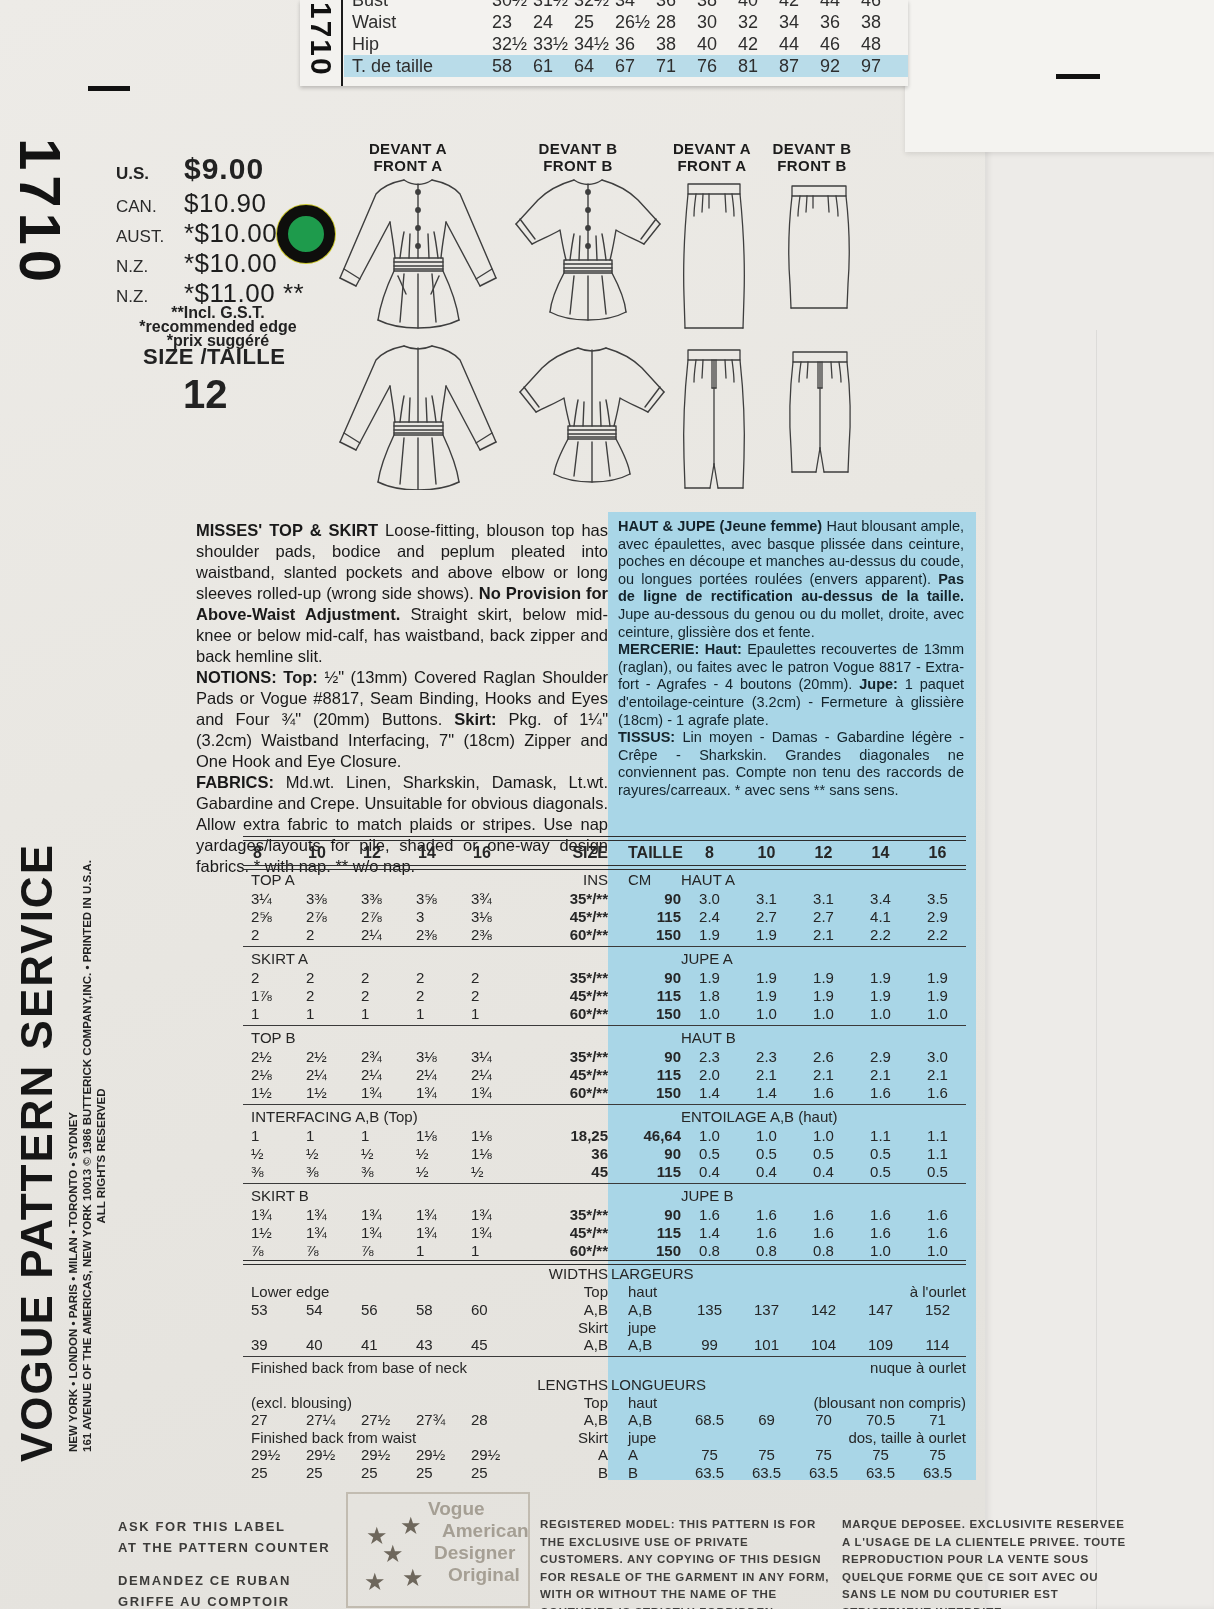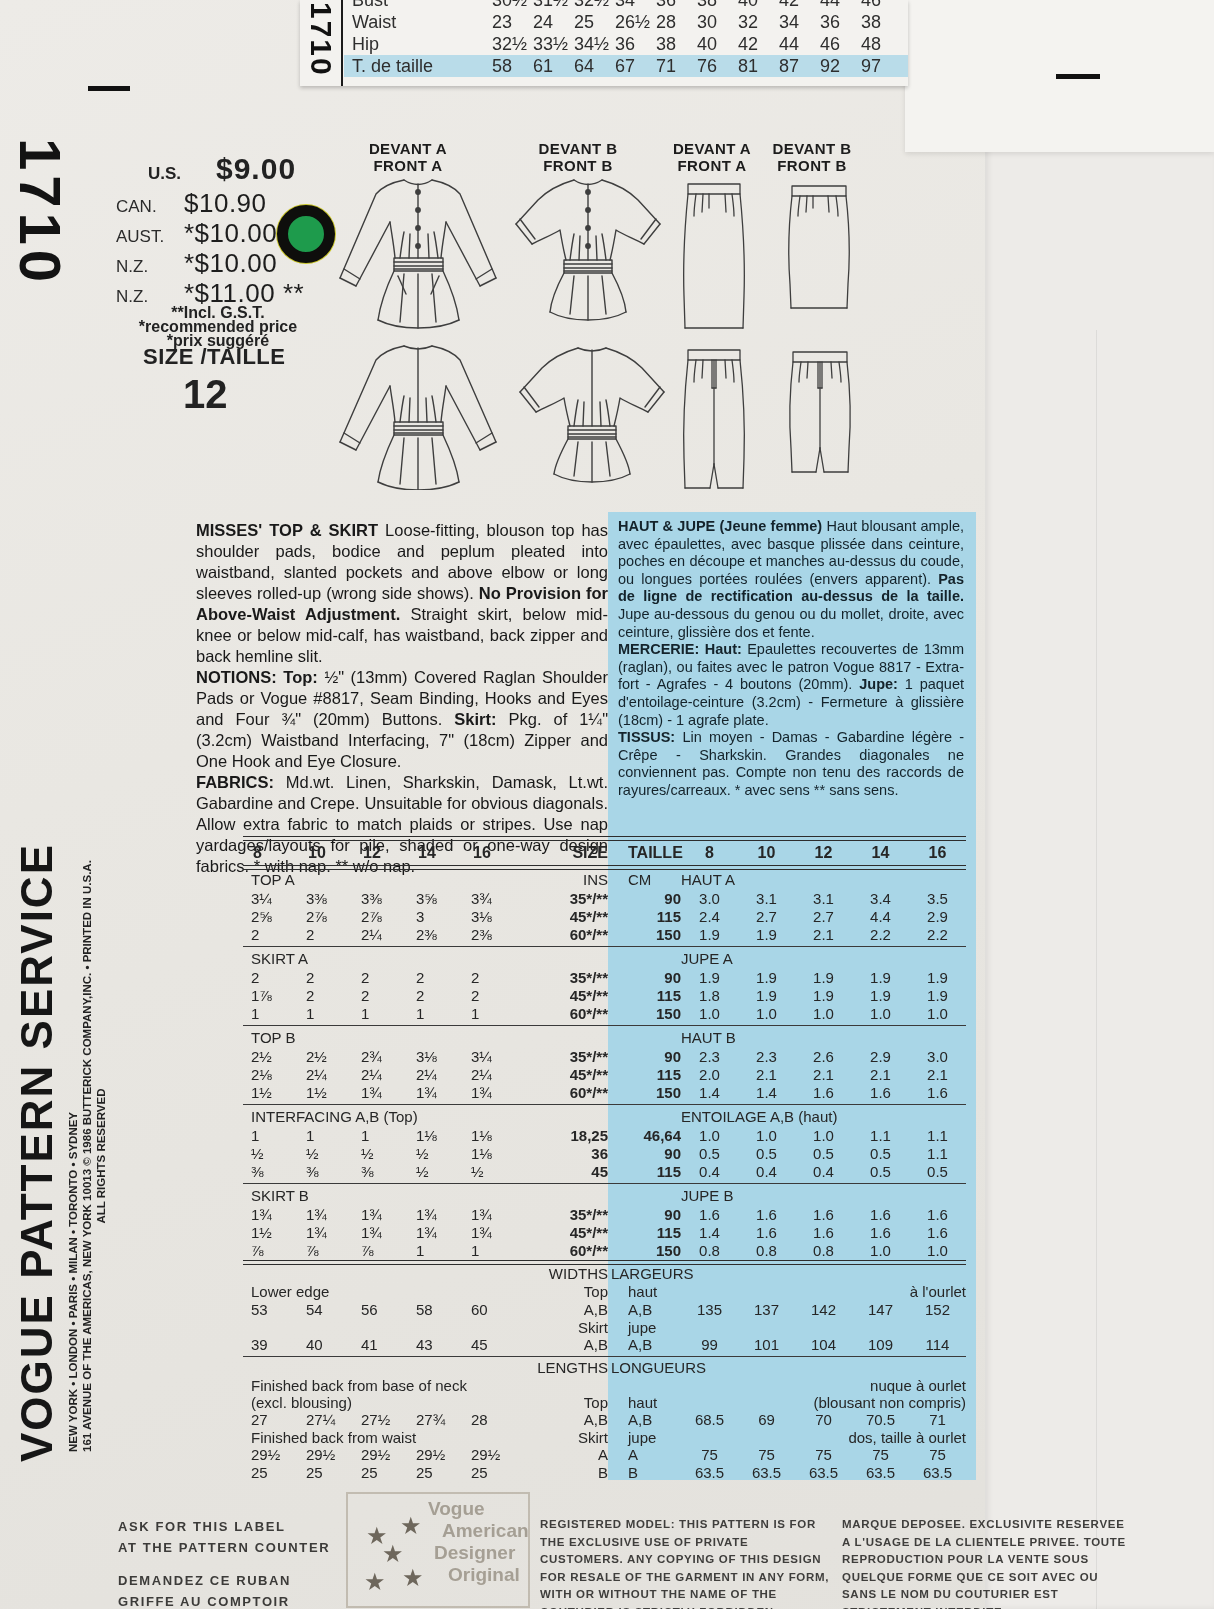--- a/index.html
+++ b/index.html
@@ -27,21 +27,21 @@
   .sblue{background:#b9dce9;}
   .sblue-first{border-top:2px solid #555;}
   
   .vcw{transform-origin:0 0;transform:rotate(90deg);position:absolute;white-space:nowrap;}
   .vccw{transform-origin:0 0;transform:rotate(-90deg);position:absolute;white-space:nowrap;}
   .side-num{left:74px;top:138px;font-size:58px;font-weight:bold;letter-spacing:5px;color:#131313;}
   .side-brand{left:12px;top:1462px;font-size:44px;font-weight:bold;letter-spacing:2px;color:#161616;}
   .side-small{left:66px;top:1452px;font-size:11.5px;font-weight:bold;color:#222;line-height:14px;}
   .side-small .l3{text-align:center;}
   
-  .price-us{left:116px;top:152px;display:flex;align-items:baseline;margin-left:32px;}
+  .price-us{left:116px;top:152px;display:flex;align-items:baseline;}
   .price-us .lab{font-size:17px;font-weight:bold;width:68px;}
   .price-us .val{font-size:30px;font-weight:bold;letter-spacing:1px;}
   .price-row{display:flex;align-items:baseline;height:30px;}
   .price-rows{left:116px;top:188px;}
   .price-row .lab{font-size:17px;width:68px;color:#2b2b2b;}
   .price-row .val{font-size:26px;color:#1d1d1d;letter-spacing:0.5px;}
   .price-notes{left:118px;top:306px;width:200px;text-align:center;font-size:16px;font-weight:bold;line-height:14px;color:#222;}
   .sticker{left:277px;top:205px;width:58px;height:58px;border-radius:50%;background:#1e9b4c;
     border:11px solid #0e0e0c;box-sizing:border-box;box-shadow:0 0 0 1px #c8c42a;}
   .size-label{left:143px;top:344px;font-size:22px;font-weight:bold;letter-spacing:0.5px;}
@@ -186,21 +186,21 @@
         <span class="lab">N.Z.</span>
         <span class="val">*$10.00</span>
       </div>
       <div class="price-row">
         <span class="lab">N.Z.</span>
         <span class="val">*$11.00 **</span>
       </div>
     </div>
   <div class="abs price-notes" id="priceNotes">
       <div>**Incl. G.S.T.</div>
-      <div>*recommended price</div>
+      <div>*recommended edge</div>
       <div>*prix suggéré</div>
     </div>
   <div class="abs sticker"></div>
 
   <div class="abs size-label">SIZE /TAILLE</div>
   <div class="abs size-value">12</div>
 
   <div class="abs fig-label" style="left:333px;top:140px;">
     <div>DEVANT A</div>
       <div>FRONT A</div>
@@ -456,21 +456,21 @@
           <span class="cell">2⅝</span>
           <span class="cell">2⅞</span>
           <span class="cell">2⅞</span>
           <span class="cell">3</span>
           <span class="cell">3⅛</span>
           <span class="cin">45*/**</span>
           <span class="ccm">115</span>
           <span class="cfr">2.4</span>
           <span class="cfr">2.7</span>
           <span class="cfr">2.7</span>
-          <span class="cfr">4.4</span>
+          <span class="cfr">4.1</span>
           <span class="cfr">2.9</span>
         </div>
         <div class="grid">
           <span class="cell">2</span>
           <span class="cell">2</span>
           <span class="cell">2¼</span>
           <span class="cell">2⅜</span>
           <span class="cell">2⅜</span>
           <span class="cin">60*/**</span>
           <span class="ccm">150</span>
@@ -694,27 +694,27 @@
     </div>
     <div class="grid">
       <x-cells><span class="cell">39</span><span class="cell">40</span><span class="cell">41</span><span class="cell">43</span><span class="cell">45</span></x-cells>
       <span class="alir">A,B</span>
       <span class="p7">A,B</span>
       <x-cells><span class="cfr">99</span><span class="cfr">101</span><span class="cfr">104</span><span class="cfr">109</span><span class="cfr">114</span></x-cells>
     </div>
 
     <div class="rule"></div>
 
+    <div class="grid lrow">
+      <span class="p16 cell">Finished back from base of neck</span>
+      <span class="p812 alir">nuque à ourlet</span>
+    </div>
     <div class="grid">
       <span class="p16 alir">LENGTHS</span>
       <span class="p712">LONGUEURS</span>
-    </div>
-    <div class="grid lrow">
-      <span class="p16 cell">Finished back from base of neck</span>
-      <span class="p812 alir">nuque à ourlet</span>
     </div>
     <div class="grid lrow">
       <span class="p15 cell">(excl. blousing)</span>
       <span class="p6 alir">Top</span>
       <span class="p7">haut</span>
       <span class="p812 alir">(blousant non compris)</span>
     </div>
     <div class="grid">
       <x-cells><span class="cell">27</span><span class="cell">27¼</span><span class="cell">27½</span><span class="cell">27¾</span><span class="cell">28</span></x-cells>
       <span class="alir">A,B</span>

